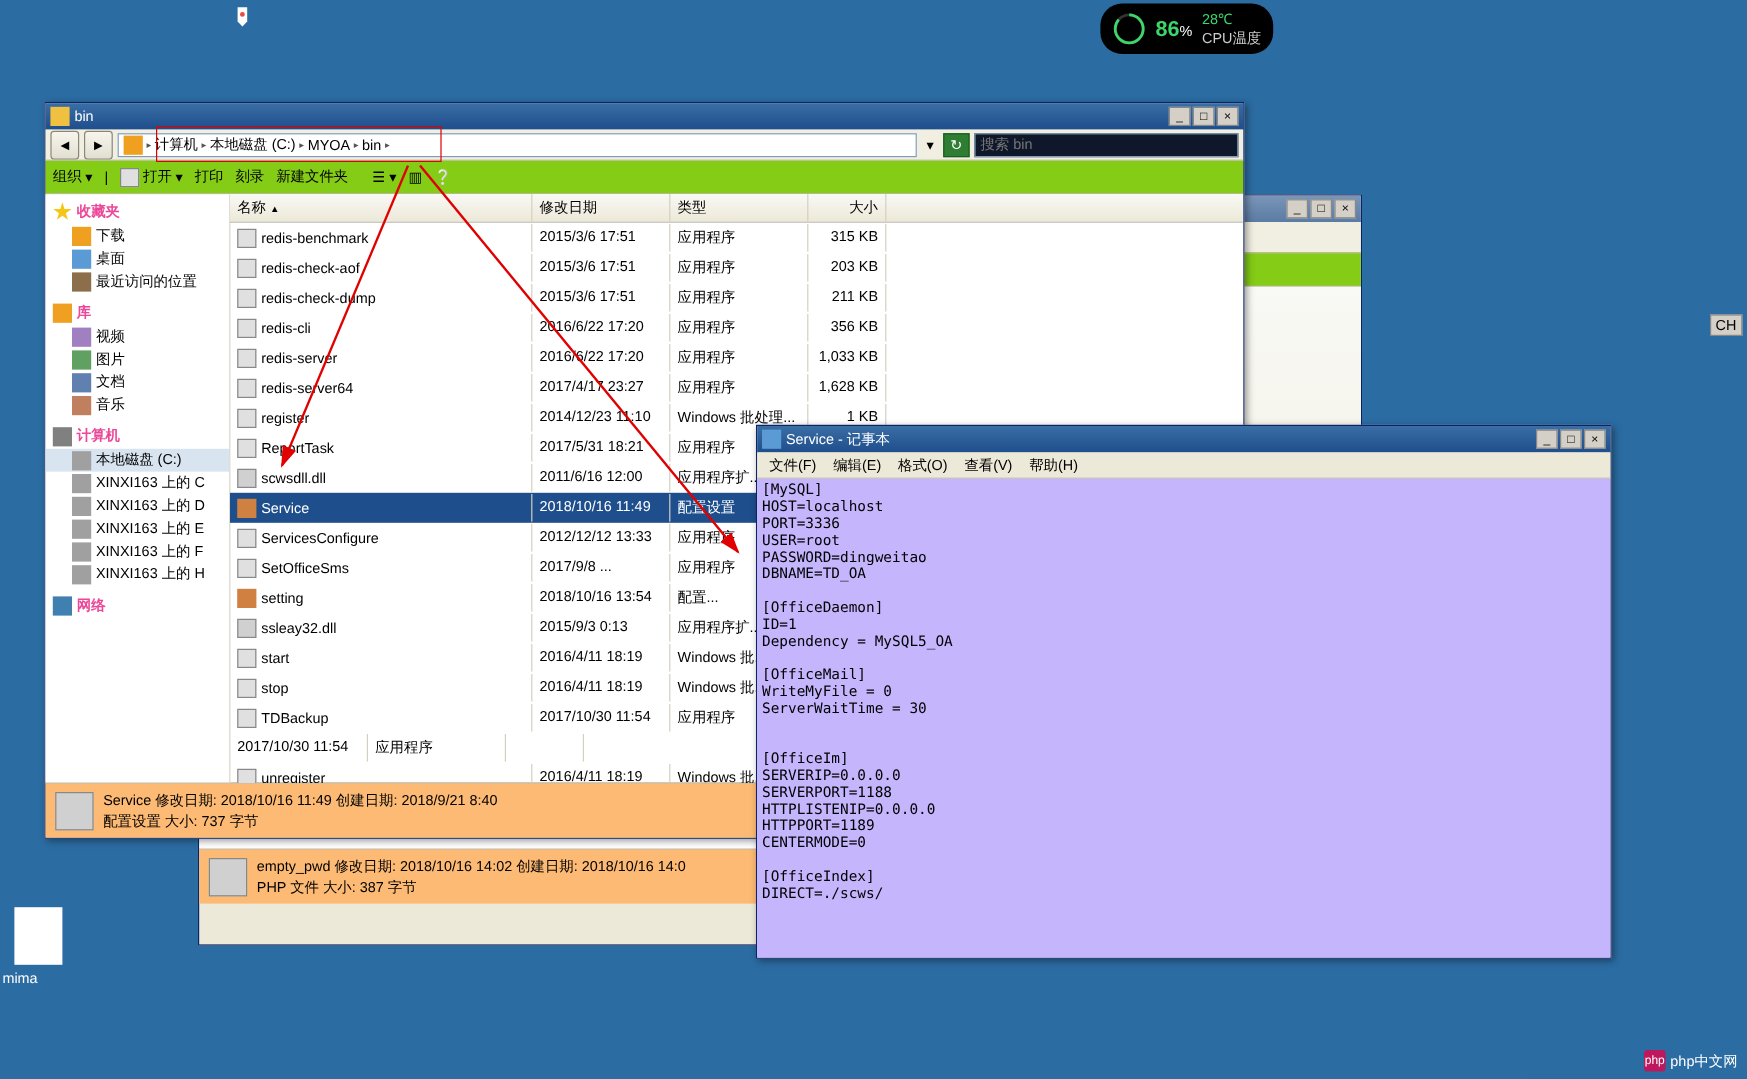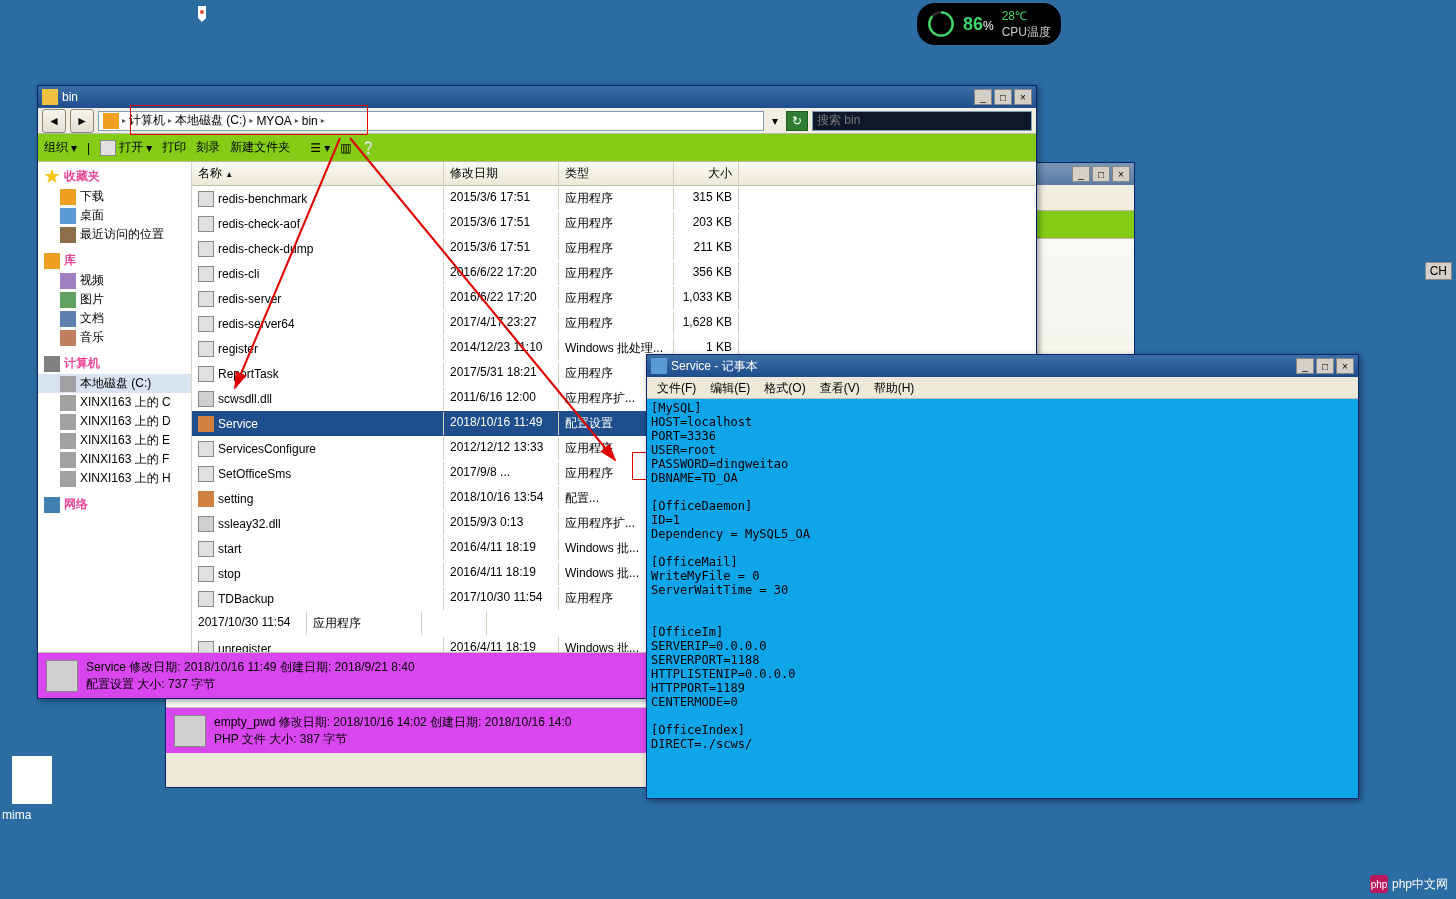--- a/index.html
+++ b/index.html
@@ -46,25 +46,25 @@
 .ic-bat{background:#e0e0e0;border:1px solid #888}
 .ic-set{background:#d08040}
 .ic-php{background:#8080c0}
 .filepane{flex:1;overflow:auto;position:relative}
 .colhdr{display:flex;background:linear-gradient(#f9f9f5,#ece9d8);border-bottom:1px solid #c0beb5;position:sticky;top:0}
 .col{padding:3px 6px;border-right:1px solid #d4d0c0}
 .c-name{width:252px}.c-date{width:115px}.c-type{width:115px}.c-size{width:65px;text-align:right}
 .frow{display:flex;padding:1px 0;cursor:pointer}
 .frow.sel{background:#1e4e8c;color:#fff}
 .frow .c-name{display:flex;align-items:center;gap:4px;padding-left:6px}
-.status{background:#d946ef;border-top:1px solid #c0beb5;padding:6px 8px;display:flex;align-items:center;gap:8px;height:46px}
+.status{background:#fdba74;border-top:1px solid #c0beb5;padding:6px 8px;display:flex;align-items:center;gap:8px;height:46px}
 .status .sic{width:32px;height:32px;background:#d0d0d0;border:1px solid #888}
 .menubar{background:#ece9d8;padding:2px 4px;display:flex;gap:2px;height:22px;border-bottom:1px solid #c0beb5}
 .menubar span{padding:1px 6px;cursor:pointer}
-.notepad-body{background:#0ea5e9;font-family:"SimSun",monospace;padding:2px 4px;white-space:pre;overflow:auto}
+.notepad-body{background:#c4b5fd;font-family:"SimSun",monospace;padding:2px 4px;white-space:pre;overflow:auto}
 .redbox{position:absolute;border:1px solid #e00000;pointer-events:none}
 .arrow{position:absolute;pointer-events:none}
 .annotation{position:absolute;color:#e00000;font-size:13px}
 .watermark{position:absolute;bottom:6px;right:8px;color:#fff;font-size:14px;display:flex;align-items:center;gap:4px}
 .watermark .wm-ic{width:18px;height:18px;background:#be185d;border-radius:3px;display:flex;align-items:center;justify-content:center;color:#fff;font-size:10px}
 .lang{position:absolute;right:4px;top:262px;background:#d4d0c8;border:1px solid #888;padding:1px 4px}
 .hanger{position:absolute;top:4px;left:192px;width:20px;height:26px}
 .hanger svg{width:100%;height:100%}
 .bg-win{position:absolute;background:#ece9d8;border:1px solid #0a246a}
 .bg-win .titlebar{background:linear-gradient(#7a96b8,#5a7ba3)}
@@ -445,21 +445,21 @@
   <defs>
       <marker id="ah" markerWidth="10" markerHeight="10" refX="8" refY="3" orient="auto">
         <path d="M0,0 L9,3 L0,6 z" fill="#e00000"></path>
       </marker>
     </defs>
   <line x1="130" y1="8" x2="25" y2="258" stroke="#e00000" stroke-width="2" marker-end="url(#ah)"></line>
   <line x1="140" y1="8" x2="405" y2="330" stroke="#e00000" stroke-width="2" marker-end="url(#ah)"></line>
 </svg>
 <div class="annotation" style="top:458px;left:824px">修改成新密码</div>
 
-<div class="win" style="top:354px;left:646px;width:713px;height:445px">
+<div class="win" style="top:354px;left:630px;width:713px;height:445px">
   <div class="titlebar">
     <span class="ti" style="background:#5a9bd5"></span>
     <span>Service - 记事本</span>
     <span class="sp"></span>
     <span class="wbtn">_</span>
     <span class="wbtn">□</span>
     <span class="wbtn">×</span>
   </div>
   <div class="menubar">
     <span>文件(F)</span>

